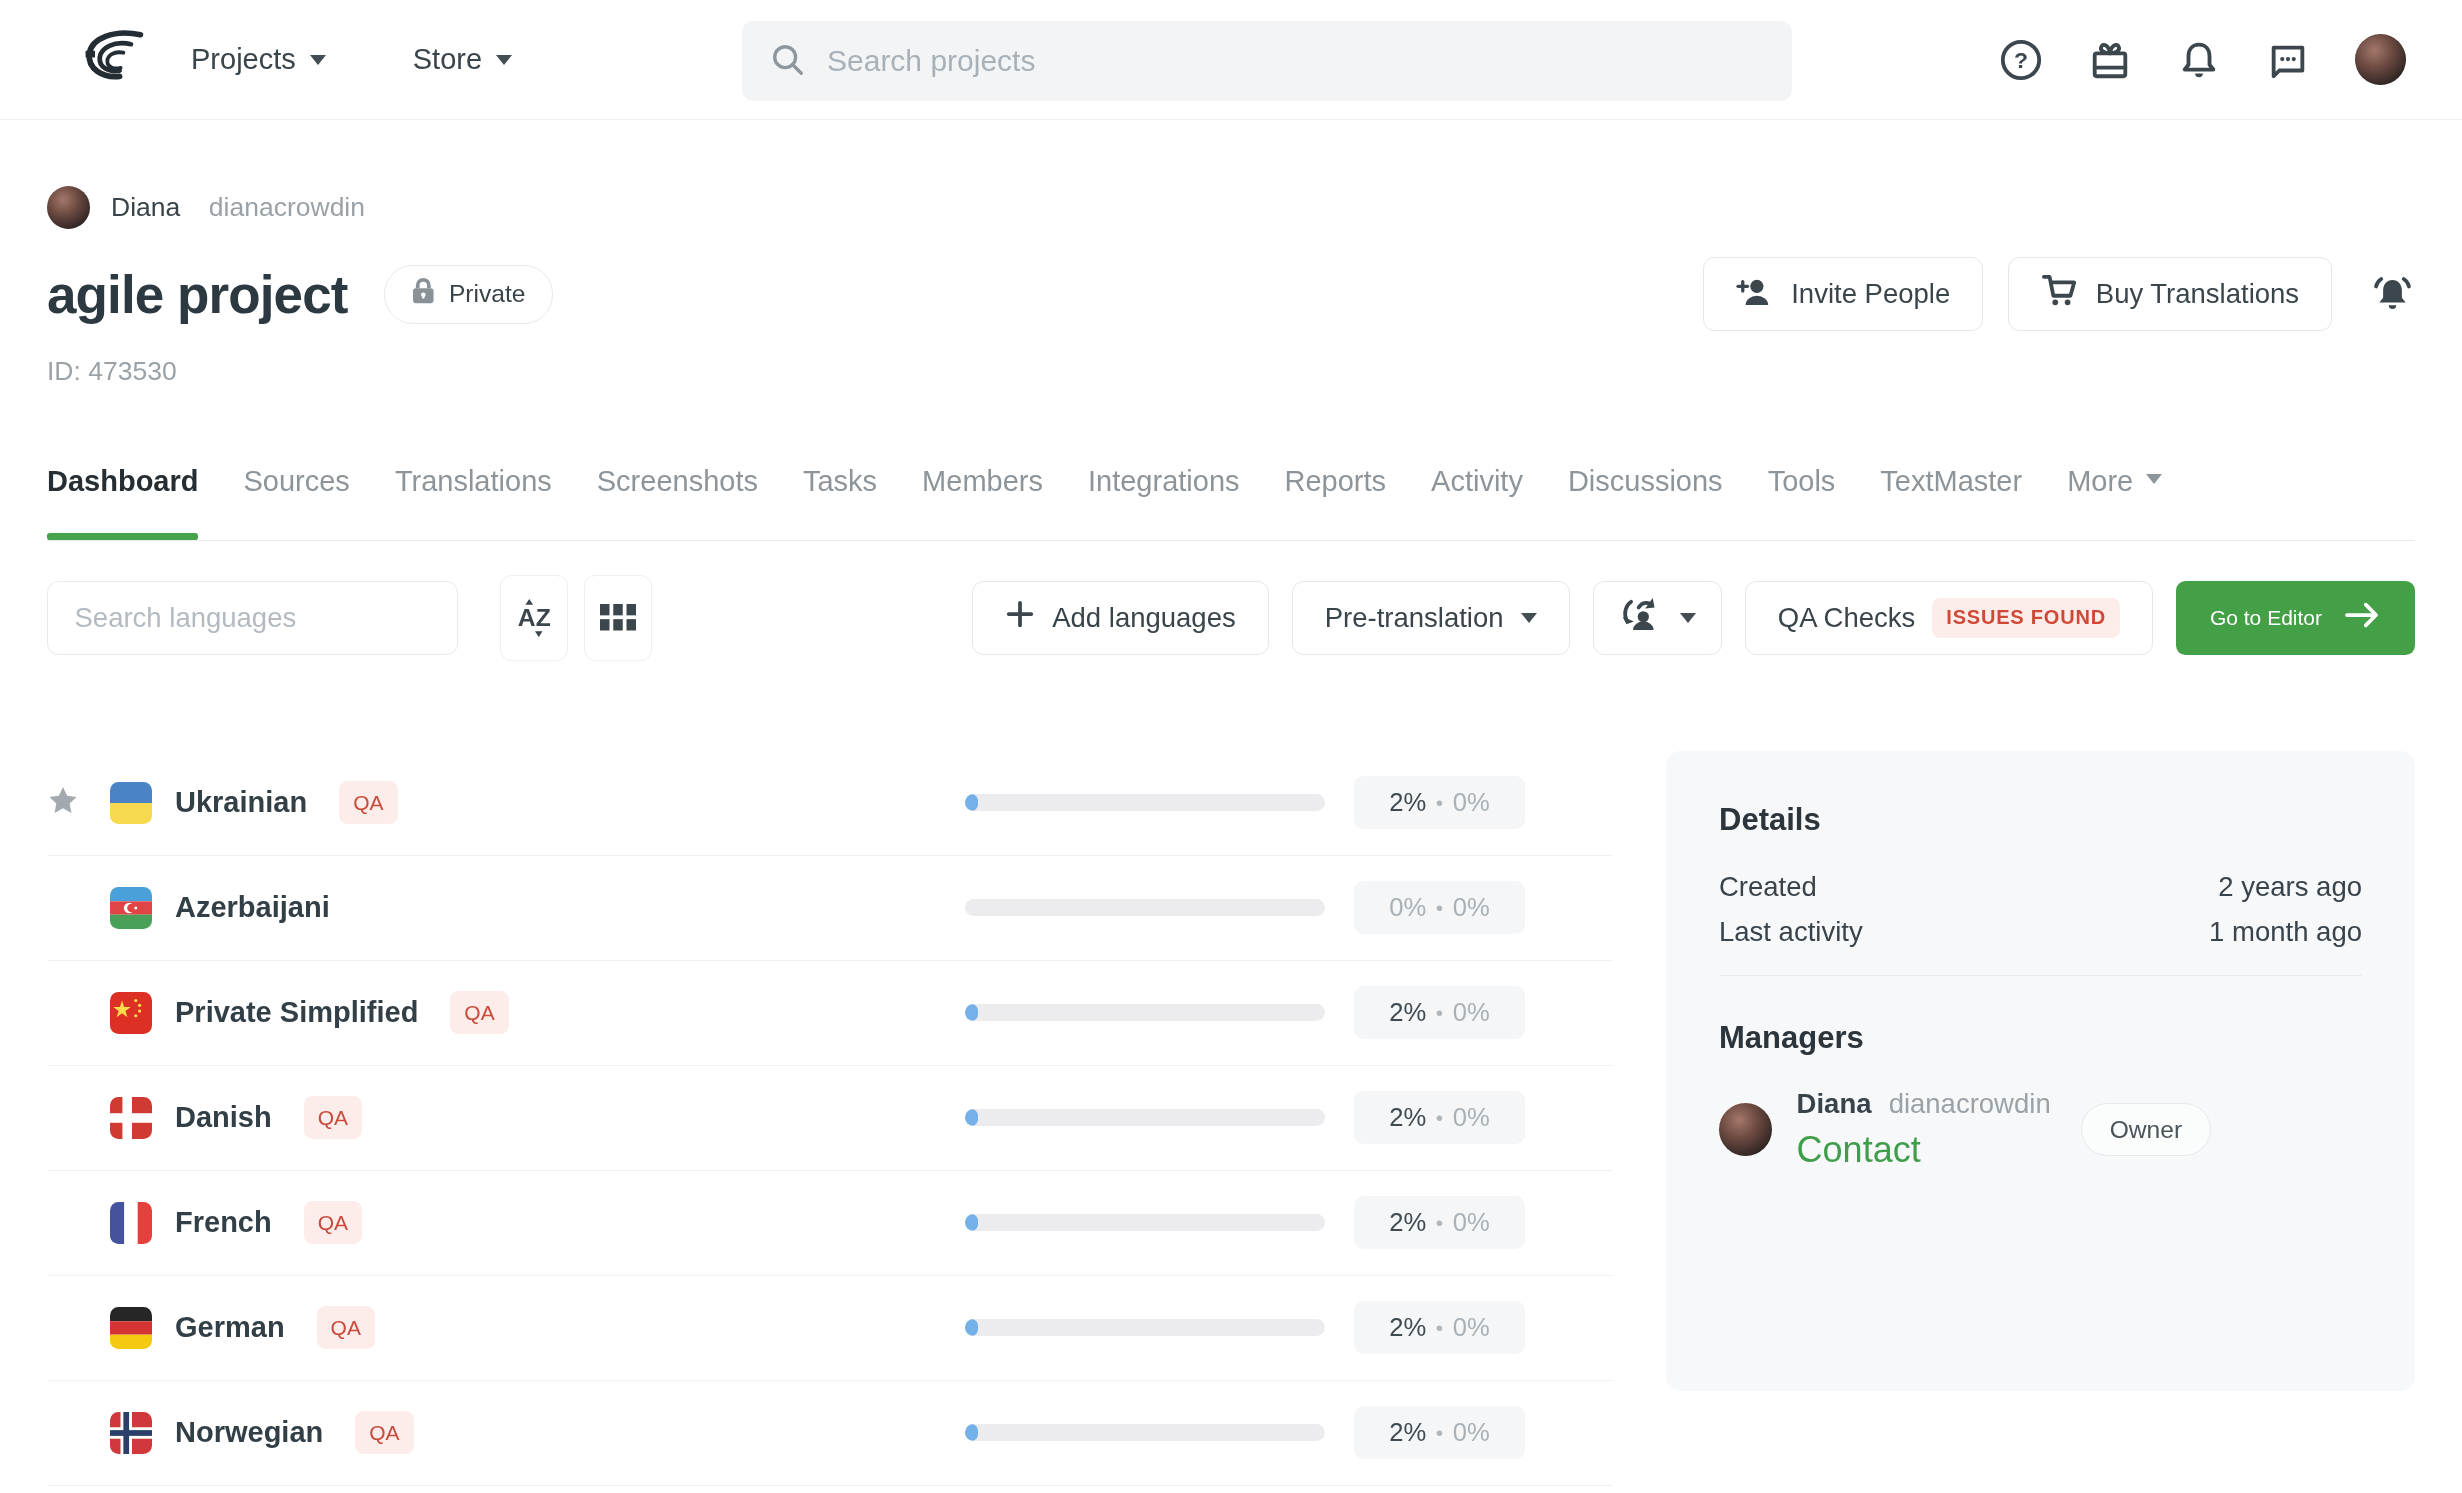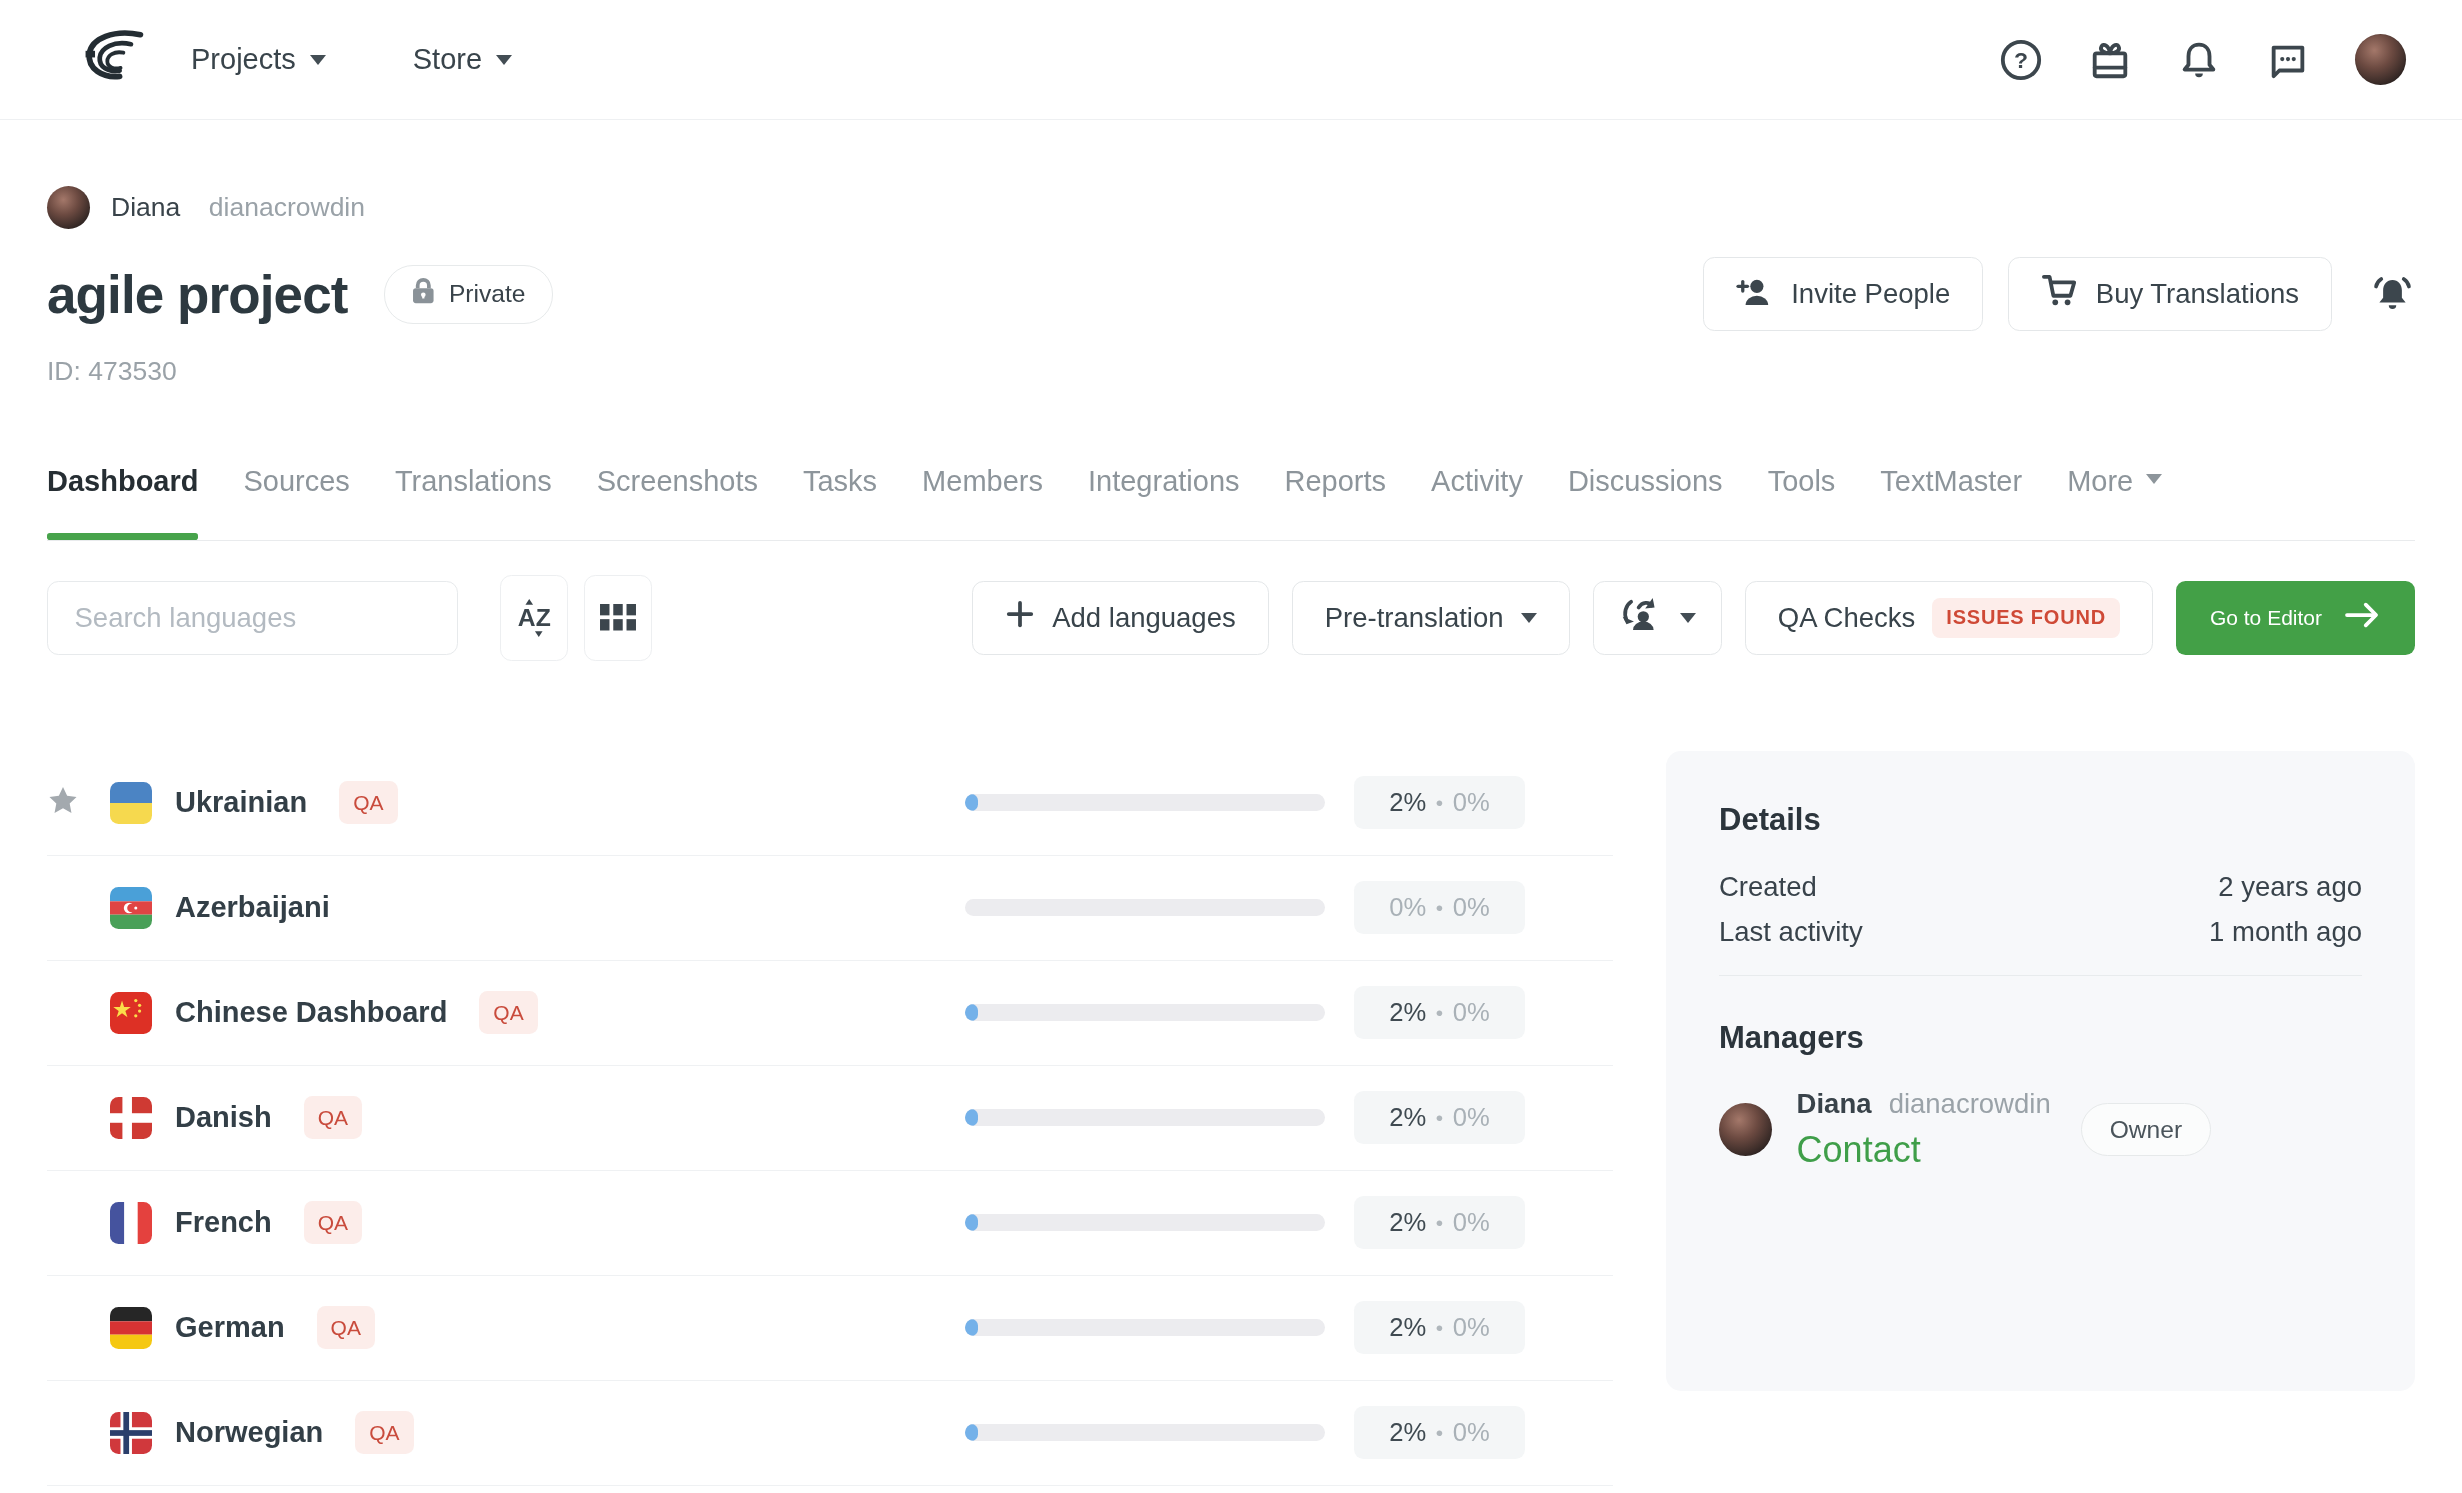--- a/index.html
+++ b/index.html
@@ -126,20 +126,29 @@
   <div class="nav-links">
     <div class="nav-item">
       <span>Projects</span>
       <span class="caret"></span>
     </div>
     <div class="nav-item">
       <span>Store</span>
       <span class="caret"></span>
     </div>
   </div>
+  <div class="nav-search">
+    <span>
+      <svg width="36" height="36" viewBox="0 0 38 38">
+          <circle cx="16" cy="16" r="11" stroke="#8f979e" stroke-width="3.5" fill="none"></circle>
+          <line x1="24" y1="24" x2="33" y2="33" stroke="#8f979e" stroke-width="3.5" stroke-linecap="round"></line>
+        </svg>
+    </span>
+    <input type="text" placeholder="Search projects" style="">
+  </div>
   <div class="nav-icons">
     <div class="nav-ic">
       <svg width="44" height="44" viewBox="0 0 46 46">
           <circle cx="23" cy="23" r="19" class="st"></circle>
           <text x="23" y="31" font-size="24" font-weight="bold" fill="#3c464d" text-anchor="middle" font-family="Liberation Sans, sans-serif">?</text>
         </svg>
     </div>
     <div class="nav-ic">
       <svg width="44" height="44" viewBox="0 0 46 46">
           <rect x="7" y="16" width="32" height="24" rx="2" class="st"></rect>
@@ -389,21 +398,21 @@
         <div class="flag">
           <svg width="42" height="42" viewBox="0 0 44 44">
               <rect width="44" height="44" fill="#dd3025"></rect>
               <path d="M12 8 l2.4 7.4 7.8 0 -6.3 4.6 2.4 7.4 -6.3 -4.6 -6.3 4.6 2.4 -7.4 -6.3 -4.6 7.8 0 Z" fill="#fbde4a" transform="scale(0.9) translate(2,2)"></path>
               <circle cx="27" cy="9" r="1.7" fill="#fbde4a"></circle>
               <circle cx="31" cy="14" r="1.7" fill="#fbde4a"></circle>
               <circle cx="31" cy="20" r="1.7" fill="#fbde4a"></circle>
               <circle cx="27" cy="25" r="1.7" fill="#fbde4a"></circle>
             </svg>
         </div>
-        <span class="lang-name">Chinese Dashboard</span>
+        <span class="lang-name">Private Simplified</span>
         <span class="qa-badge">QA</span>
         <div class="row-right">
           <div class="track">
               <div class="fill p2"></div>
             </div>
           <div class="pct-badge">
             <span class="pct-main">2%</span>
             <span class="pct-dot">•</span>
             <span class="pct-sub">0%</span>
           </div>

